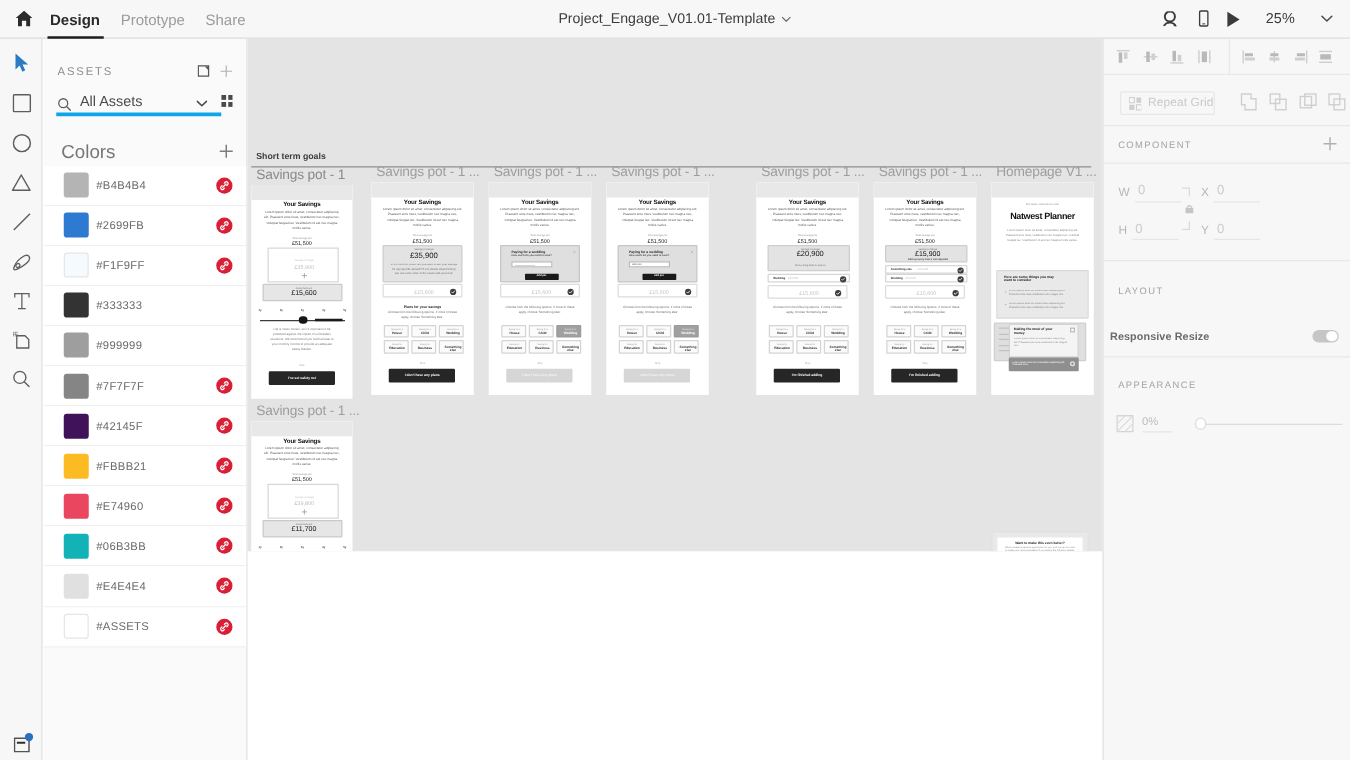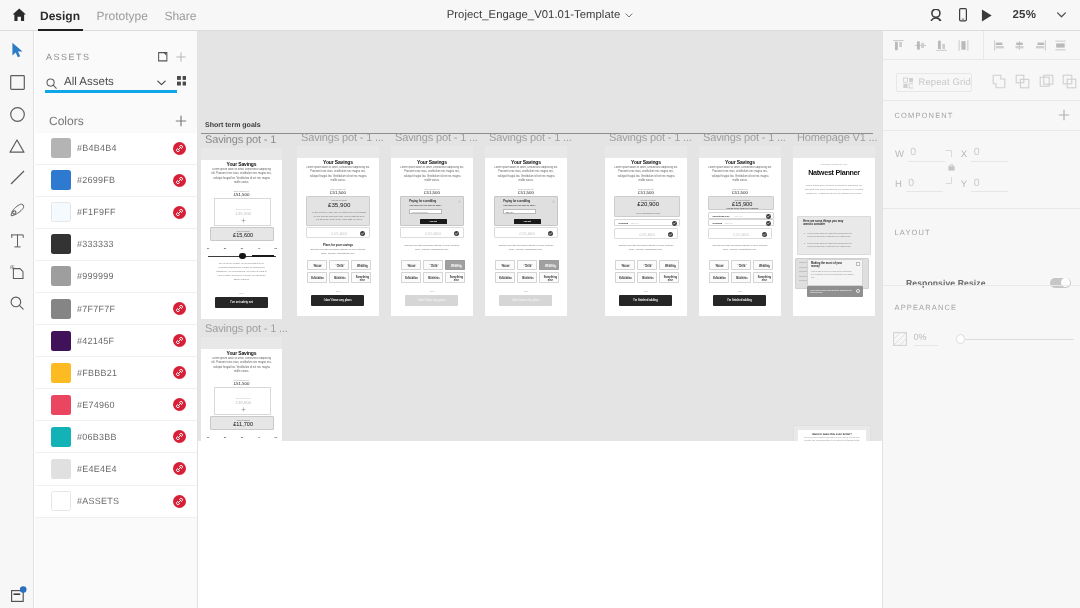--- a/index.html
+++ b/index.html
@@ -12,41 +12,41 @@
   
   .topbar{position:absolute;left:0;top:0;width:1080px;height:31px;background:#f7f7f7;border-bottom:1px solid #dcdcdc;display:flex;align-items:center;z-index:5}
   .home-btn{position:absolute;left:11.5px;top:8px;width:14px;height:14px}
   .tabs{position:absolute;left:40px;top:0;display:flex;align-items:stretch;height:31px}
   .tab{position:relative;height:31px;display:flex;align-items:center;padding:0 0;margin-right:16.5px;font-size:12px;color:#9b9b9b;letter-spacing:0}
   .tab.active{color:#2b2b2b;font-weight:bold}
   .tab.active:after{content:"";position:absolute;left:-2.5px;right:-2.5px;bottom:0;height:2.2px;background:#1f1f1f}
   .doc-title{position:absolute;left:0;right:0;top:0;height:30px;display:flex;align-items:center;justify-content:center;gap:5px;font-size:11.3px;color:#3b3b3b;letter-spacing:0.05px}
   .topright{position:absolute;left:930px;top:0;height:30px;display:flex;align-items:center}
   .zoomwrap{display:flex;align-items:center;gap:20px;margin-left:14px}
-  .zoomval{font-size:11.5px;color:#3b3b3b;letter-spacing:.2px;font-weight:bold}
+  .zoomval{font-size:11.5px;color:#3b3b3b;letter-spacing:.2px;font-weight:normal}
 
   
   .toolrail{position:absolute;left:0;top:31px;width:34px;height:577px;background:#f7f7f7;border-right:1px solid #e2e2e2;z-index:4}
   .tool{position:absolute;left:0;width:34px;height:20px;display:flex;align-items:center;justify-content:center}
   .toolbottom{position:absolute;left:10.8px;top:555px;width:17px;height:16px}
 
   
   .assets{position:absolute;left:35px;top:31px;width:163px;height:577px;background:#fafafa;border-right:1px solid #e2e2e2;overflow:hidden;z-index:4}
   .assets-hd{position:absolute;left:11px;top:19px;width:140px;height:14px;display:flex;align-items:center}
   .libbtn{position:absolute;left:123px;top:21px}
   .addbtn{position:absolute;left:141px;top:21px}
   .assets-hd .ttl{font-size:9px;letter-spacing:1.5px;color:#8c8c8c}
   .spacer{flex:1}
   .assets-search{position:absolute;left:10px;top:43px;width:132px;height:19px;border-bottom:3px solid #0ea5e9}
   .assets-search .si{position:absolute;left:1px;top:4px}
   .chevbtn{position:absolute;left:122px;top:49px}
   .gridbtn{position:absolute;left:141.5px;top:45px}
   .assets-search .lbl{position:absolute;left:19px;top:2px;font-size:11.5px;color:#4b4b4b}
   .sec-hd{position:absolute;left:0;top:80px;width:163px;height:20px;display:flex;align-items:center;padding:0 11px 0 14px}
-  .sec-hd .ttl{font-size:12px;color:#767676}
+  .sec-hd .ttl{font-size:15px;color:#767676}
   .colorlist{position:absolute;left:0;top:101.5px;width:163px}
   .colorrow{height:32.1px;display:flex;align-items:center;padding:0 11px 0 15.5px;background:#fff;border-bottom:1px solid #f0f0f0;position:relative}
   .swatch{width:20px;height:20px;border-radius:2.5px;flex:none}
   .chex{font-size:9px;color:#6a6a6a;letter-spacing:.25px;margin-left:6.5px}
   .linkbadge{position:absolute;right:12.3px;width:13px;height:13px;border-radius:50%;background:#d81f36;display:flex;align-items:center;justify-content:center}
 
   
   .canvas{position:absolute;left:198px;top:31px;width:684px;height:410px;background:#e4e4e4;overflow:hidden;z-index:1}
   .grouplabel{position:absolute;font-size:7px;font-weight:bold;color:#3c3c3c;letter-spacing:0;white-space:nowrap}
   .abname{position:absolute;font-size:11px;color:#9e9e9e;white-space:nowrap;letter-spacing:-.15px;z-index:2}
@@ -66,21 +66,21 @@
   .rg-btn{position:absolute;left:12.8px;top:11.5px;width:76px;height:19.5px;white-space:nowrap;overflow:hidden;border:1px solid #e7e7e7;border-radius:2px;display:flex;align-items:center;gap:5px;padding-left:6px;background:#f7f7f7}
   .rg-btn .lbl{font-size:9.5px;white-space:nowrap;color:#c8c8c8;letter-spacing:.1px}
   .bool-grp{position:absolute;left:109px;top:13px;width:89px;display:flex;align-items:center;justify-content:space-between;padding-right:4px}
   .sect-hd{display:flex;align-items:center;padding:0 11.5px;height:31px;border-bottom:1px solid #e8e8e8}
   .sect-hd .ttl{font-size:7.5px;letter-spacing:1.15px;color:#a3a3a3}
   .xform{position:absolute;left:0;top:100.5px;width:198px;height:77.6px;border-bottom:1px solid #e8e8e8}
   .fld{position:absolute;display:flex;align-items:flex-end;gap:4px}
   .fld .fl{font-size:9.5px;color:#b8b8b8;padding-bottom:2px}
   .fld .fv{font-size:10.5px;color:#cccccc;border-bottom:1px solid #e6e6e6;width:37px;padding-bottom:2.5px;line-height:11px;padding-left:2.5px}
   .lockwrap{position:absolute;left:59.5px;top:15px}
-  .lay-row{position:absolute;left:0;width:198px;height:38px;display:flex;align-items:flex-end;padding:0 23px}
+  .lay-row{position:absolute;left:0;width:198px;height:38px;display:flex;align-items:center;padding:0 5px}
   
   .lay-row .lbl{font-size:8.6px;color:#696969;font-weight:bold;letter-spacing:.1px}
   .toggle{position:absolute;right:10.5px;width:21px;height:10.5px;border-radius:6px;background:#c6c6c6}
   .toggle .knob{position:absolute;right:0.8px;top:0.8px;width:8.9px;height:8.9px;border-radius:50%;background:#fff}
   .app-row{position:absolute;left:0;width:198px;height:34px;display:flex;align-items:center;padding:0 9.5px;gap:7px}
   .opval{font-size:9px;color:#bcbcbc;border-bottom:1px solid #e6e6e6;width:24px;padding-bottom:2.5px;line-height:10px}
   .slider{position:relative;flex:1;height:11px;margin-left:16px;margin-right:-2px}
   .slider .track{position:absolute;left:0;right:0;top:5px;height:1.5px;background:#dcdcdc;border-radius:1px}
   .slider .knob{position:absolute;top:0.5px;left:-5px;width:9.5px;height:9.5px;border-radius:50%;background:#fff;border:1px solid #dcdcdc}
 </style>

